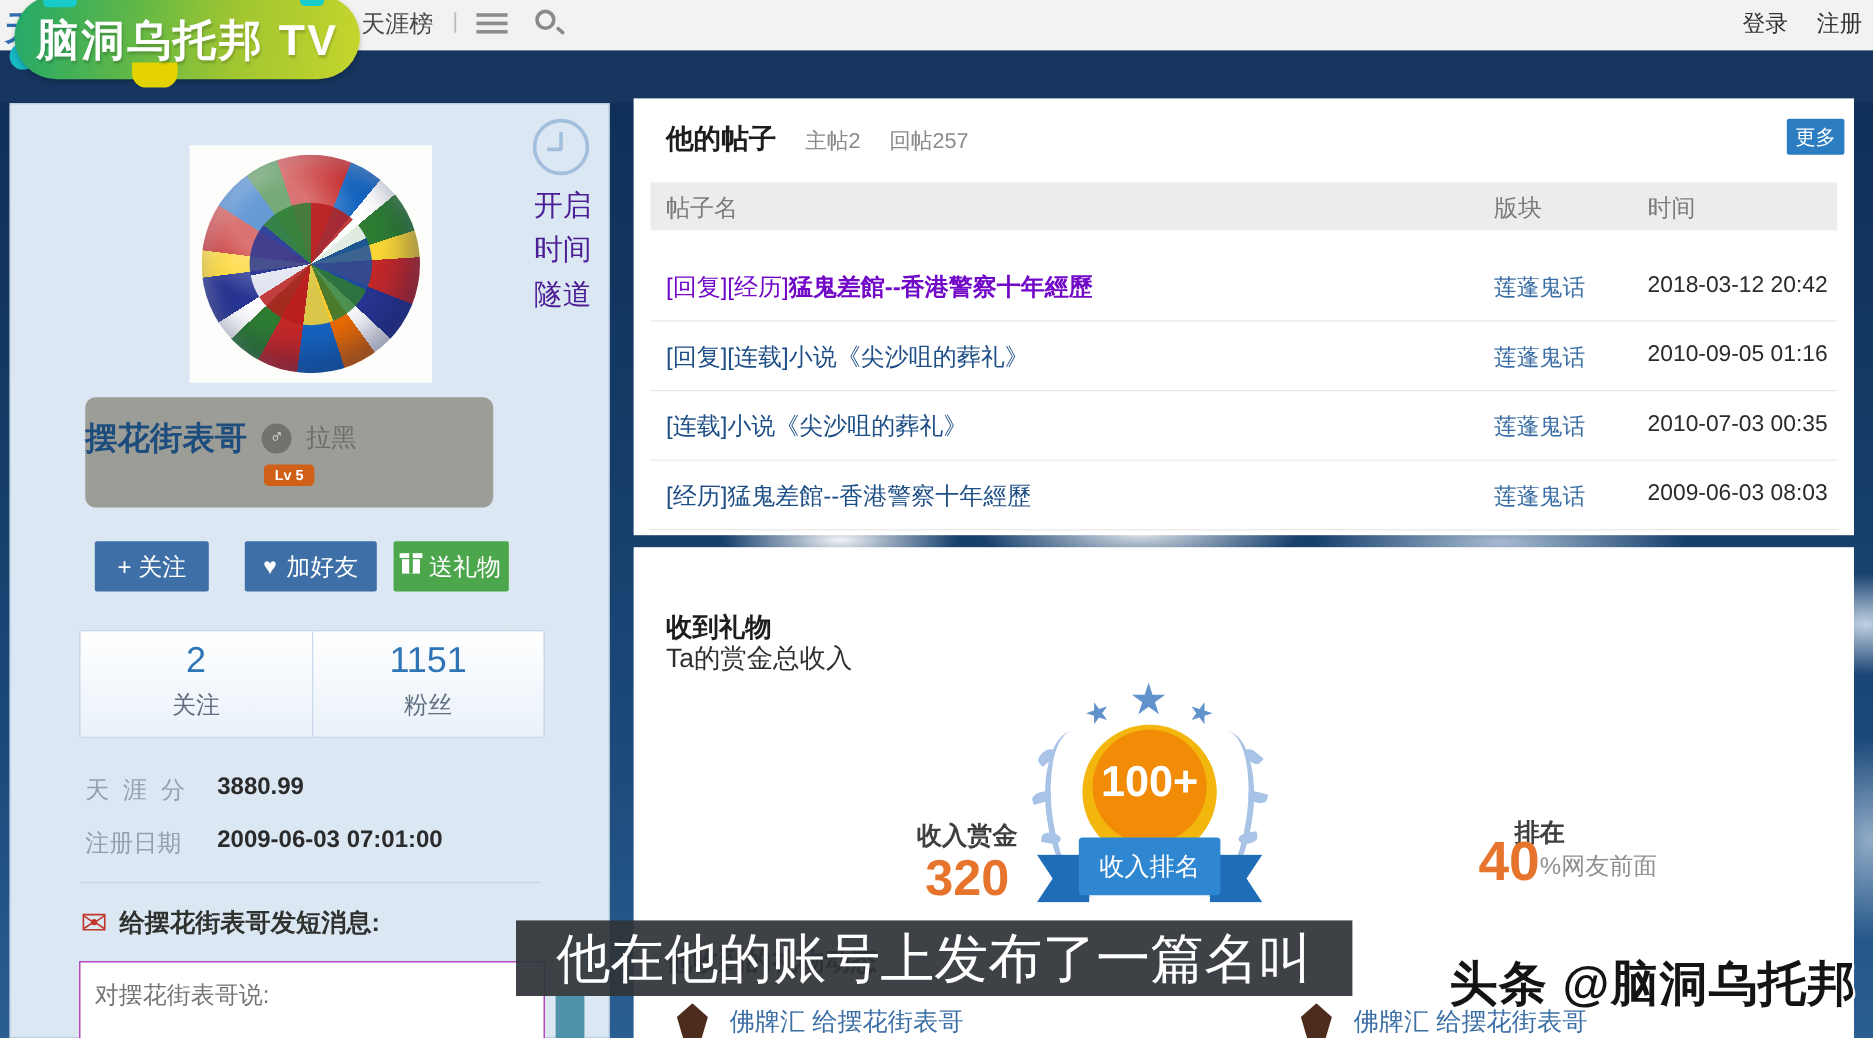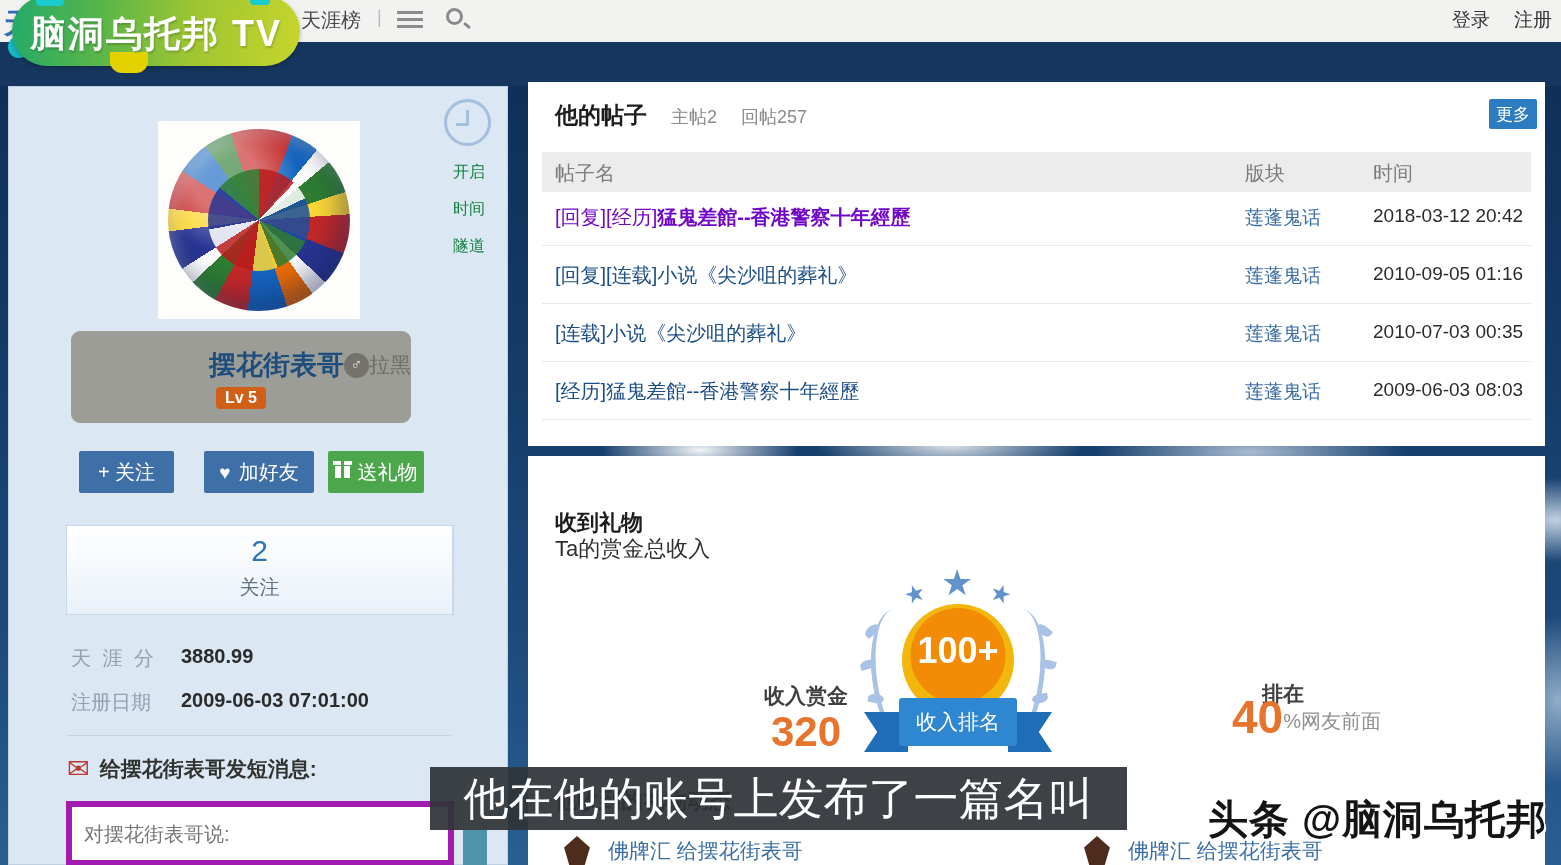--- a/index.html
+++ b/index.html
@@ -41,72 +41,72 @@
   .acc-cyan1 { position:absolute; left:24px; top:-3px; width:28px; height:13px; background:#17ccca; border-radius:4px; }
   .acc-cyan2 { position:absolute; left:238px; top:-2px; width:20px; height:11px; background:#17ccca; border-radius:4px; }
   .acc-teal  { position:absolute; left:-4px; top:40px; width:22px; height:22px; background:#17b9c4; border-radius:50%; z-index:-1; }
   .acc-yellow{ position:absolute; left:98px; top:56px; width:38px; height:21px; background:#e4d200; border-radius:0 0 12px 12px; }
 
   
   .left-panel { position:absolute; left:8px; top:86px; width:500px; height:779px; background:#dbe7f3; border:1px solid #bed0e2; z-index:15; }
   .clock-icon { position:absolute; left:435px; top:12px; width:47px; height:47px; border:3px solid #a3bfde; border-radius:50%; }
   .clock-icon::before { content:''; position:absolute; left:19px; top:8px; width:3px; height:15px; background:#a3bfde; }
   .clock-icon::after  { content:''; position:absolute; left:9px; top:21px; width:12px; height:3px; background:#a3bfde; }
-  .tunnel { position:absolute; left:433px; top:66px; width:54px; text-align:center; font-size:16px; line-height:37px; color:#15803d; }
+  .tunnel { position:absolute; left:433px; top:66px; width:54px; text-align:center; font-size:24px; line-height:37px; color:#4c1d95; }
   .avatar-box { position:absolute; left:149px; top:34px; width:202px; height:198px; background:#fdfdfb; }
   .globe { position:absolute; left:10px; top:8px; width:182px; height:182px; border-radius:50%;
     background:
       radial-gradient(circle at 32% 28%, rgba(255,255,255,.35) 0 18%, rgba(255,255,255,0) 40%),
       conic-gradient(#c62828 0 6%, #1565c0 6% 11%, #fff 11% 14%, #2e7d32 14% 20%, #fdd835 20% 24%,
                      #c62828 24% 31%, #283593 31% 37%, #fff 37% 40%, #ef6c00 40% 45%, #1565c0 45% 52%,
                      #c62828 52% 58%, #2e7d32 58% 63%, #fff 63% 66%, #283593 66% 73%, #fdd835 73% 77%,
                      #c62828 77% 84%, #1565c0 84% 90%, #2e7d32 90% 95%, #c62828 95% 100%);
     box-shadow:inset -10px -14px 28px rgba(20,30,80,.45), inset 6px 8px 16px rgba(255,255,255,.3); }
   .globe::after { content:''; position:absolute; inset:22%; border-radius:50%;
     background:conic-gradient(#b71c1c 0 12%, #fff 12% 18%, #1a4fa0 18% 32%, #2e7d32 32% 44%, #fdd835 44% 52%, #b71c1c 52% 66%, #fff 66% 72%, #283593 72% 86%, #2e7d32 86% 100%);
     opacity:.85; }
   .nameplate { position:absolute; left:62px; top:244px; width:340px; height:92px; background:rgba(152,151,144,.93); border-radius:9px; }
-  .name-row { position:absolute; left:0; right:0; top:16px; display:flex; justify-content:flex-end; align-items:center; }
+  .name-row { position:absolute; left:0; right:0; top:16px; display:flex; justify-content:flex-start; align-items:center; gap:12px; }
   .uname { font-size:27px; font-weight:700; color:#1c4d7d; }
   .gender { width:25px; height:25px; border-radius:50%; background:#73726c; color:#e8e7e2; font-size:16px; display:flex; align-items:center; justify-content:center; }
   .block { font-size:21px; color:#6e6d67; }
-  .lv { position:absolute; left:50%; transform:translateX(-50%); top:56px; background:#d05f17; color:#fff; font-size:16px; font-weight:700; padding:2px 9px; border-radius:4px; }
+  .lv { position:absolute; left:50%; transform:translateX(-50%); top:56px; background:#d05f17; color:#fff; font-size:12px; font-weight:700; padding:2px 9px; border-radius:4px; }
   .btn-row { position:absolute; left:0; top:364px; width:100%; }
   .p-btn { position:absolute; height:42px; color:#fff; font-size:20px; display:flex; align-items:center; justify-content:center; gap:8px; border-radius:2px; }
   .btn-follow { left:70px; width:95px; background:#3e6fa6; }
   .btn-friend { left:195px; width:110px; background:#3e6fa6; }
   .btn-gift   { left:319px; width:96px; background:#4ca64c; }
   .heart-ico { font-size:19px; line-height:1; }
   .gift-ico { width:15px; height:12px; background:#fff; position:relative; }
   .gift-ico::before { content:''; position:absolute; left:-2px; top:-5px; width:19px; height:4px; background:#fff; }
   .gift-ico::after { content:''; position:absolute; left:6px; top:-5px; width:3px; height:17px; background:#4ca64c; }
   .stats-box { position:absolute; left:57px; top:438px; width:388px; height:90px; background:linear-gradient(180deg,#ffffff,#e9f1f9); border:1px solid #c9d8e8; display:flex; }
   .stat-cell { flex:1; text-align:center; padding-top:8px; }
   .stat-cell:first-child { border-right:1px solid #c9d8e8; }
   .stat-num { font-size:30px; color:#2e75b5; }
   .stat-lbl { font-size:20px; color:#5f6f80; margin-top:6px; }
   .info-line { position:absolute; left:62px; font-size:20px; color:#93a0af; letter-spacing:3px; }
   .info-val { position:absolute; left:172px; font-size:20px; font-weight:700; color:#2b2b2b; letter-spacing:0; }
   .divider { position:absolute; left:58px; top:648px; width:384px; border-top:1px solid #c6d3e1; }
   .msg-head { position:absolute; left:58px; top:668px; display:flex; align-items:center; gap:10px; }
   .env-ico { font-size:27px; color:#c2362b; line-height:1; }
   .msg-title { font-size:21px; font-weight:600; color:#30322f; }
-  .msg-box { position:absolute; left:57px; top:714px; width:388px; height:65px; background:#fff; border:6px solid #a21caf; font-size:20px; color:#555; padding:14px 12px; resize:none; font-family:inherit; }
+  .msg-box { position:absolute; left:57px; top:714px; width:388px; height:65px; background:#fff; border:1px solid #a21caf; font-size:20px; color:#555; padding:14px 12px; resize:none; font-family:inherit; }
 
   
   .posts-panel { position:absolute; left:528px; top:82px; width:1017px; height:364px; background:#fff; z-index:15; }
   .posts-title-row { position:absolute; left:27px; top:18px; display:flex; align-items:baseline; gap:24px; }
   .posts-title { font-size:23px; font-weight:700; color:#1d1d1d; }
   .posts-count { font-size:18px; color:#8a8a8a; }
   .more-btn { position:absolute; left:961px; top:17px; width:48px; height:30px; background:#2b7cc0; color:#fff; font-size:17px; display:flex; align-items:center; justify-content:center; border-radius:2px; }
   .tbl-head { position:absolute; left:14px; top:70px; width:989px; height:40px; background:#ececec; color:#7c7c7c; font-size:20px; }
   .th-name { position:absolute; left:13px; top:8px; }
   .th-board { position:absolute; left:703px; top:8px; }
   .th-time { position:absolute; left:831px; top:8px; }
-  .rows { position:absolute; left:14px; top:106px; width:989px; }
+  .rows { position:absolute; left:14px; top:128px; width:989px; }
   .post-row { position:relative; height:58px; border-bottom:1px solid #e8e8e8; }
   .post-row .title-cell { position:absolute; left:13px; top:16px; font-size:20px; color:#1d4e86; white-space:nowrap; }
   .post-row.visited .title-cell { color:#7108c7; }
   .post-row.bold-title .ttl { font-weight:700; }
   .post-row .board { position:absolute; left:703px; top:17px; font-size:19px; color:#3a6ea5; }
   .post-row .time { position:absolute; left:831px; top:17px; font-size:19px; color:#2b2b2b; }
 
   
   .gifts-panel { position:absolute; left:528px; top:456px; width:1017px; height:409px; background:#fff; z-index:15; }
   .gifts-title { position:absolute; left:27px; top:24px; font-size:22px; font-weight:700; color:#1d1d1d;margin-top:28px; }
@@ -203,20 +203,24 @@
     <div class="p-btn btn-gift">
       <span class="gift-ico"></span>
       <span>送礼物</span>
     </div>
   </div>
   <div class="stats-box">
     <div class="stat-cell">
       <div class="stat-num">2</div>
       <div class="stat-lbl">关注</div>
     </div>
+    <div class="stat-cell">
+      <div class="stat-num">1151</div>
+      <div class="stat-lbl">粉丝</div>
+    </div>
   </div>
   <span class="info-line" style="top:558px;">天 涯 分</span>
   <span class="info-val" style="top:558px;">3880.99</span>
   <span class="info-line" style="top:602px; letter-spacing:0;">注册日期</span>
   <span class="info-val" style="top:602px;">2009-06-03 07:01:00</span>
   <div class="divider"></div>
   <div class="msg-head">
     <span class="env-ico">✉</span>
     <span class="msg-title">给摆花街表哥发短消息:</span>
   </div>

